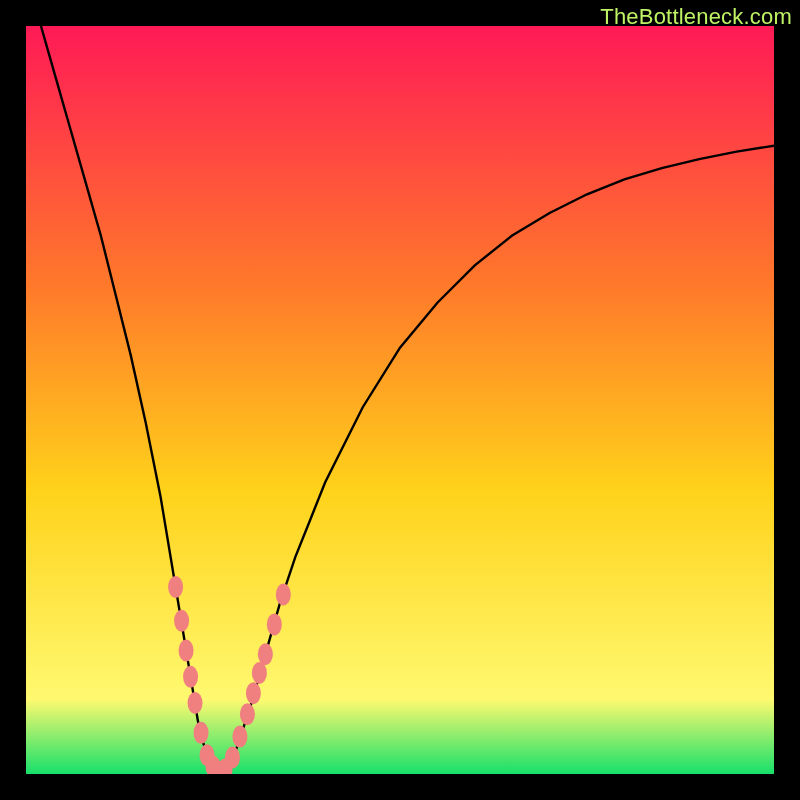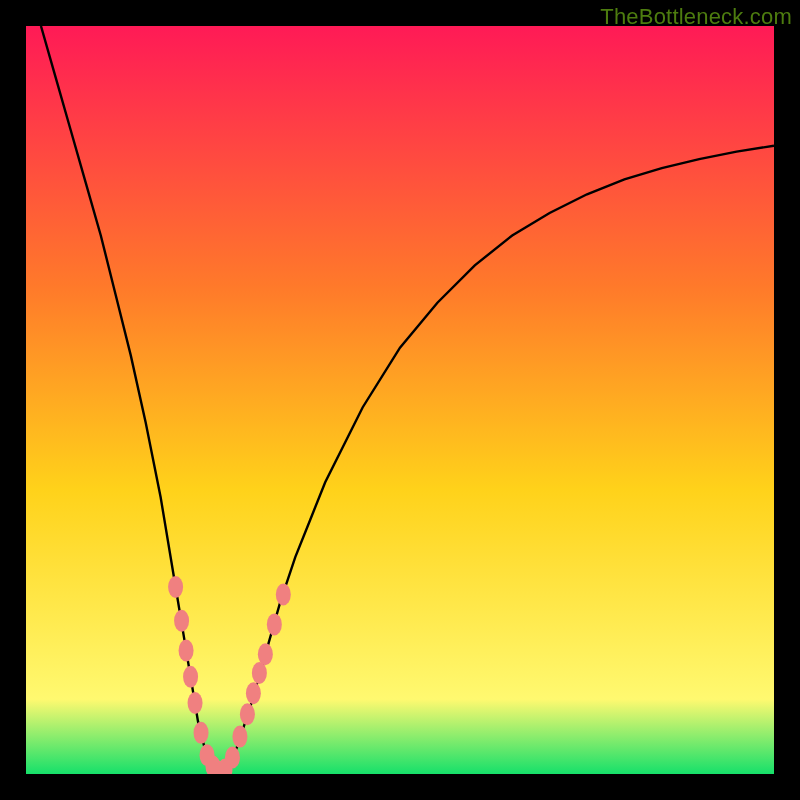--- a/index.html
+++ b/index.html
@@ -23,21 +23,21 @@
     position: absolute;
     left: 0;
     top: 0;
     width: 748px;
     height: 748px;
   }
   .watermark {
     position: absolute;
     top: 4px;
     right: 8px;
-    color: #4d7c0f;
+    color: #bef264;
     font-size: 22px;
     font-weight: 500;
     letter-spacing: 0.2px;
     user-select: none;
   }
 </style>
 </head>
 <body>
 
 <div class="frame">

